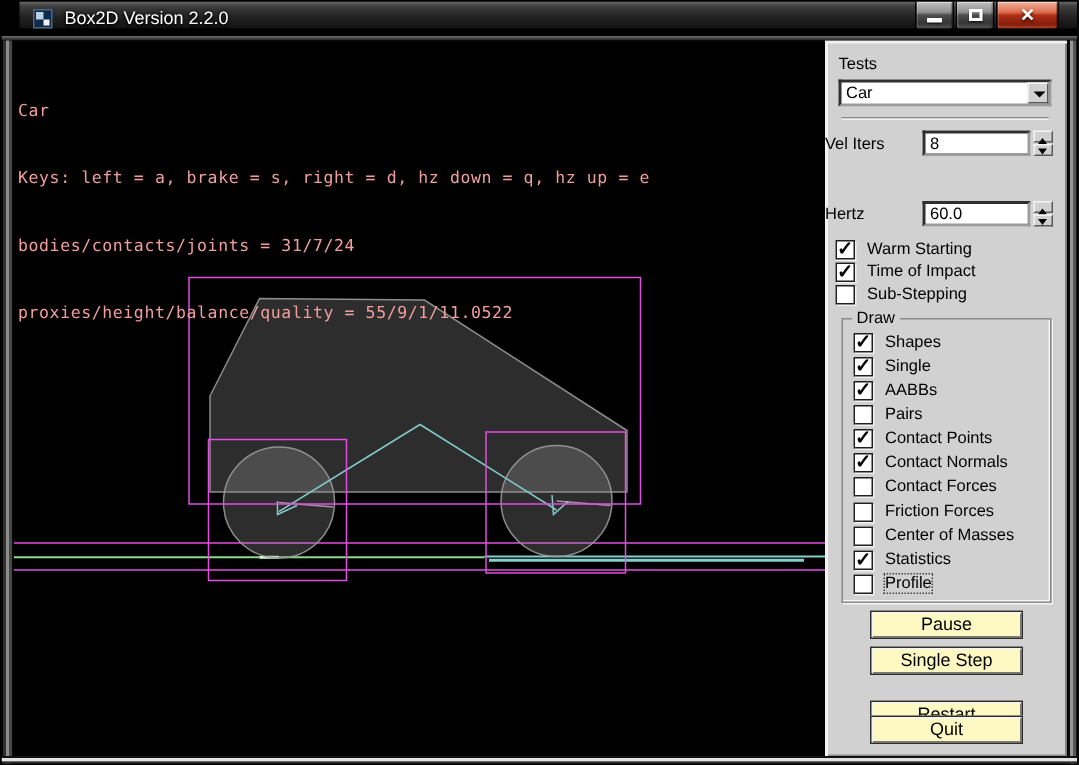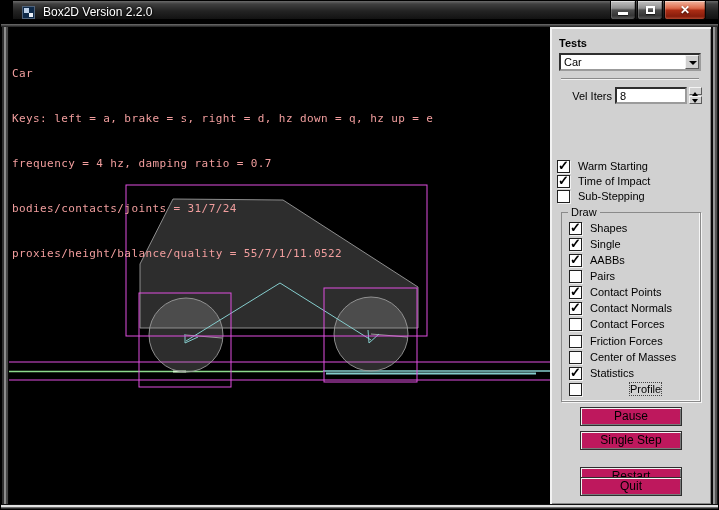--- a/index.html
+++ b/index.html
@@ -43,41 +43,41 @@
     box-shadow:inset 2px 2px 0 #F2F2F2,inset -1px -1px 0 #8a8a8a;font-size:11px;color:#000;}
   .plabel{position:absolute;white-space:nowrap;}
   .listbox{position:absolute;left:9px;top:26px;width:142px;height:18px;background:#fff;
     border:2px solid;border-color:#2f2f2f #9b9b9b #9b9b9b #2f2f2f;cursor:pointer;}
   .listbox .val{position:absolute;left:3px;top:1px;font-size:11px;}
   .dd-btn{position:absolute;right:0;top:0;width:14px;height:14px;background:#D1D1D1;
     border:1px solid;border-color:#f4f4f4 #5a5a5a #5a5a5a #f4f4f4;}
   .dd-btn::after{content:"";position:absolute;left:3px;top:5px;border:4px solid transparent;border-top:4px solid #000;}
   .sep{position:absolute;left:11px;top:51px;width:138px;height:2px;border-top:1px solid #8a8a8a;border-bottom:1px solid #f2f2f2;}
   .spinrow{position:absolute;left:0;width:161px;height:17px;}
-  .spinrow .lab{position:absolute;left:0;top:3px;width:62px;text-align:right;}
+  .spinrow .lab{position:absolute;left:0;top:3px;width:62px;}
   .edit{position:absolute;left:65px;top:0;width:72px;height:17px;background:#fff;
     border:2px solid;border-color:#2f2f2f #9b9b9b #9b9b9b #2f2f2f;font-family:"Liberation Sans",sans-serif;
     font-size:11px;padding:0 0 0 3px;color:#000;}
   .spinner{position:absolute;left:139px;top:0;width:13px;height:17px;}
   .spin-up,.spin-dn{position:absolute;left:0;width:13px;height:8px;background:#D1D1D1;
     border:1px solid;border-color:#f4f4f4 #5a5a5a #5a5a5a #f4f4f4;cursor:pointer;}
   .spin-up{top:0;} .spin-dn{top:9px;}
   .spin-up::after{content:"";position:absolute;left:2px;top:1px;border:3px solid transparent;border-bottom:4px solid #000;}
   .spin-dn::after{content:"";position:absolute;left:2px;top:2px;border:3px solid transparent;border-top:4px solid #000;}
   .cbrow{position:absolute;height:13px;cursor:pointer;white-space:nowrap;}
   .cb{position:absolute;left:0;top:0;width:13px;height:13px;background:#fff;
     border:1px solid #1f1f1f;box-shadow:1px 1px 0 #f2f2f2;}
   .cb .tick{display:none;position:absolute;left:0px;top:-3px;font-size:13px;font-weight:bold;color:#000;}
   .cb.on .tick{display:block;}
   .cbl{position:absolute;left:21px;top:0px;}
-  .cbl.focus{outline:1px dotted #444;margin-left:40px;}
+  .cbl.focus{outline:1px dotted #444;}
   .group{position:absolute;left:11px;top:185px;width:140px;height:190px;
     border:1px solid #8a8a8a;box-shadow:inset -1px -1px 0 #f5f5f5,1px 1px 0 #f5f5f5;}
   .group-label{position:absolute;left:6px;top:-7px;background:#D1D1D1;padding:0 3px;}
-  .btn{position:absolute;left:30px;width:102px;height:19px;background:#be185d;
+  .btn{position:absolute;left:30px;width:102px;height:19px;background:#fef9c3;
     border:1px solid #2e2e2e;box-shadow:inset 1px 1px 0 #f4f4f4,inset -1px -1px 0 #7a7a7a;
     font-size:12px;text-align:center;line-height:17px;cursor:pointer;}
 </style>
 </head>
 <body>
 
 <div class="window">
 
   <div class="titlebar">
     <div class="win-icon"></div>
@@ -122,44 +122,51 @@
       <polyline points="176,307 176,316 189,310" fill="none" stroke="#85CDCD" stroke-width="1"></polyline>
       <polyline points="359,303 360,316 370,307" fill="none" stroke="#85CDCD" stroke-width="1"></polyline>
 
       <rect x="117" y="158" width="301" height="151" fill="none" stroke="#E04FE0" stroke-width="1"></rect>
       <rect x="130" y="266" width="92" height="94" fill="none" stroke="#E04FE0" stroke-width="1"></rect>
       <rect x="315" y="261" width="93" height="94" fill="none" stroke="#E04FE0" stroke-width="1"></rect>
     </svg>
     <div class="hud">
       <div>Car</div>
       <div>Keys: left = a, brake = s, right = d, hz down = q, hz up = e</div>
-      <div>frequency = 4 hz, damping ratio = 0.7</div>
       <div>bodies/contacts/joints = 31/7/24</div>
-      <div>proxies/height/balance/quality = 55/7/1/11.0522</div>
+      <div>proxies/height/balance/quality = 55/9/1/11.0522</div>
     </div>
   </div>
 
   <div class="panel">
-    <span class="plabel" style="left:9px;top:10px;font-weight:bold;">Tests</span>
+    <span class="plabel" style="left:9px;top:10px;">Tests</span>
 
     <div class="listbox">
       <span class="val">Car</span>
       <span class="dd-btn"></span>
     </div>
 
     <div class="sep"></div>
 
     <div class="spinrow" style="top:60px;">
       <span class="lab">Vel Iters</span>
       <input class="edit" value="8" style="">
       <span class="spinner">
         <span class="spin-up"></span>
         <span class="spin-dn"></span>
       </span>
     </div>
+    <div class="spinrow" style="top:107px;">
+      <span class="lab">Hertz</span>
+      <input class="edit" value="60.0" style="">
+      <span class="spinner">
+        <span class="spin-up"></span>
+        <span class="spin-dn"></span>
+      </span>
+    </div>
 
     <div class="cbrow" style="left:7px;top:133px;">
       <span class="cb on">
           <span class="tick">✓</span>
         </span>
       <span class="cbl">Warm Starting</span>
     </div>
     <div class="cbrow" style="left:7px;top:148px;">
       <span class="cb on">
           <span class="tick">✓</span>

